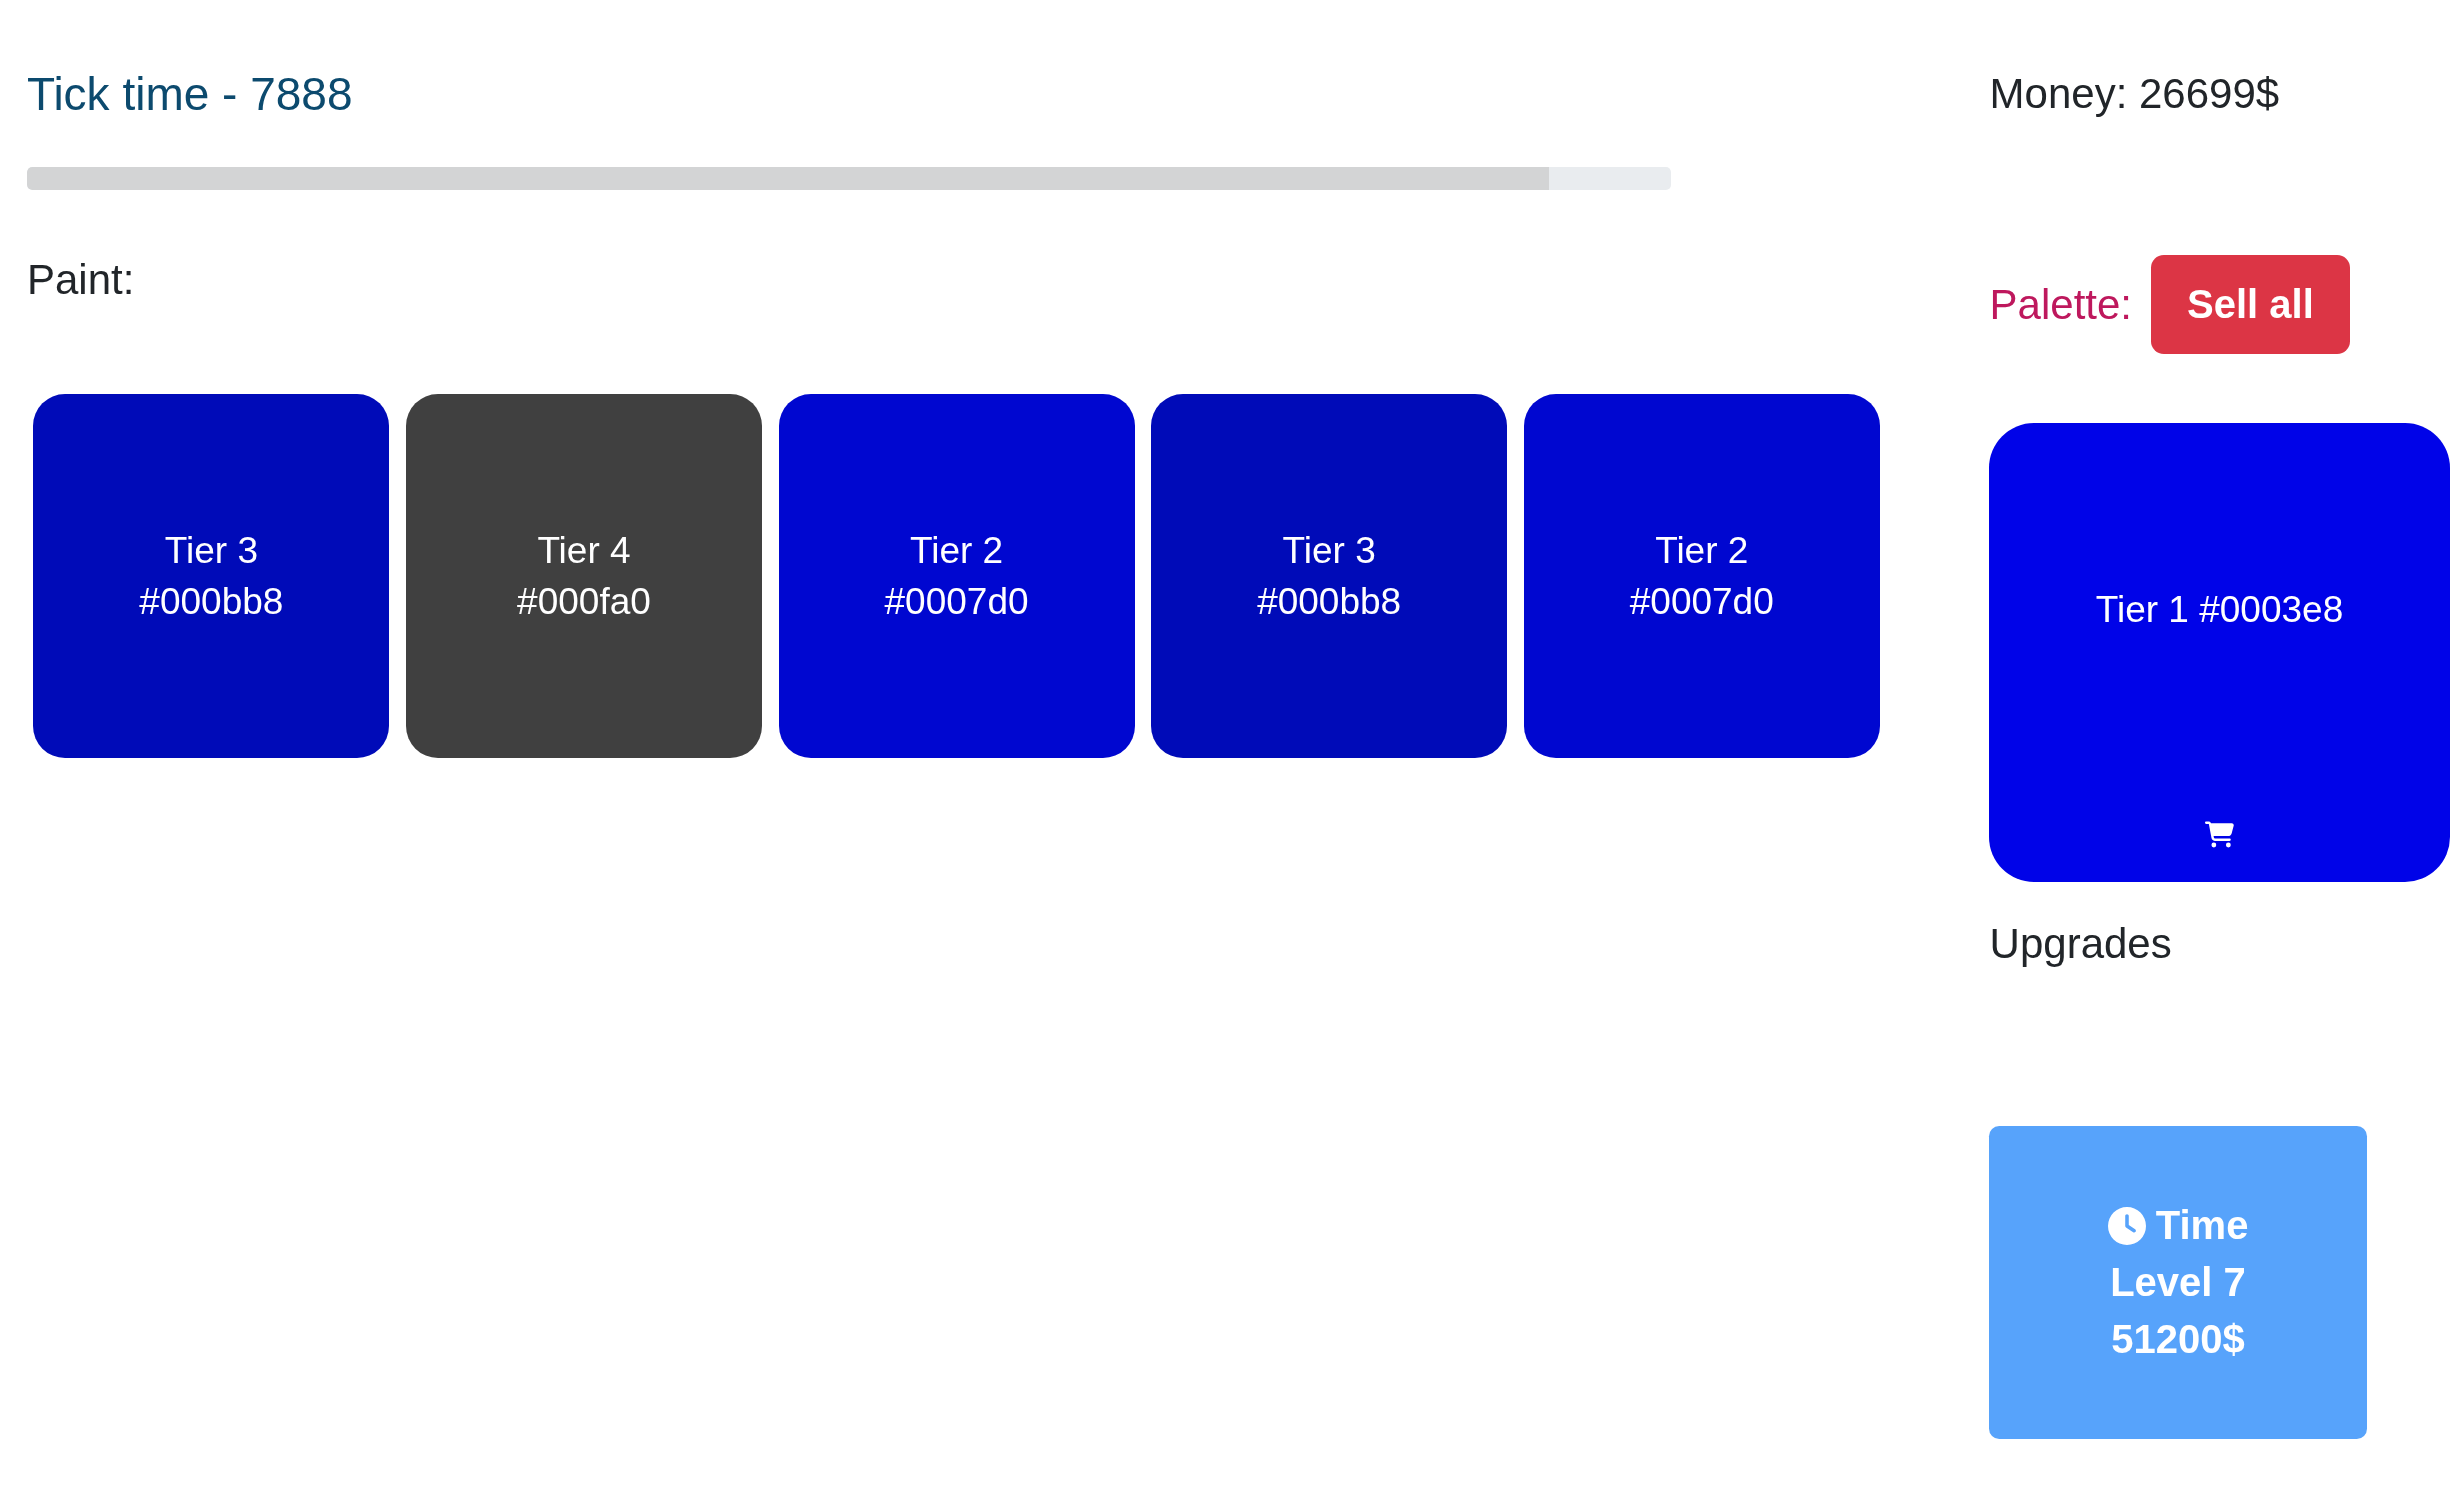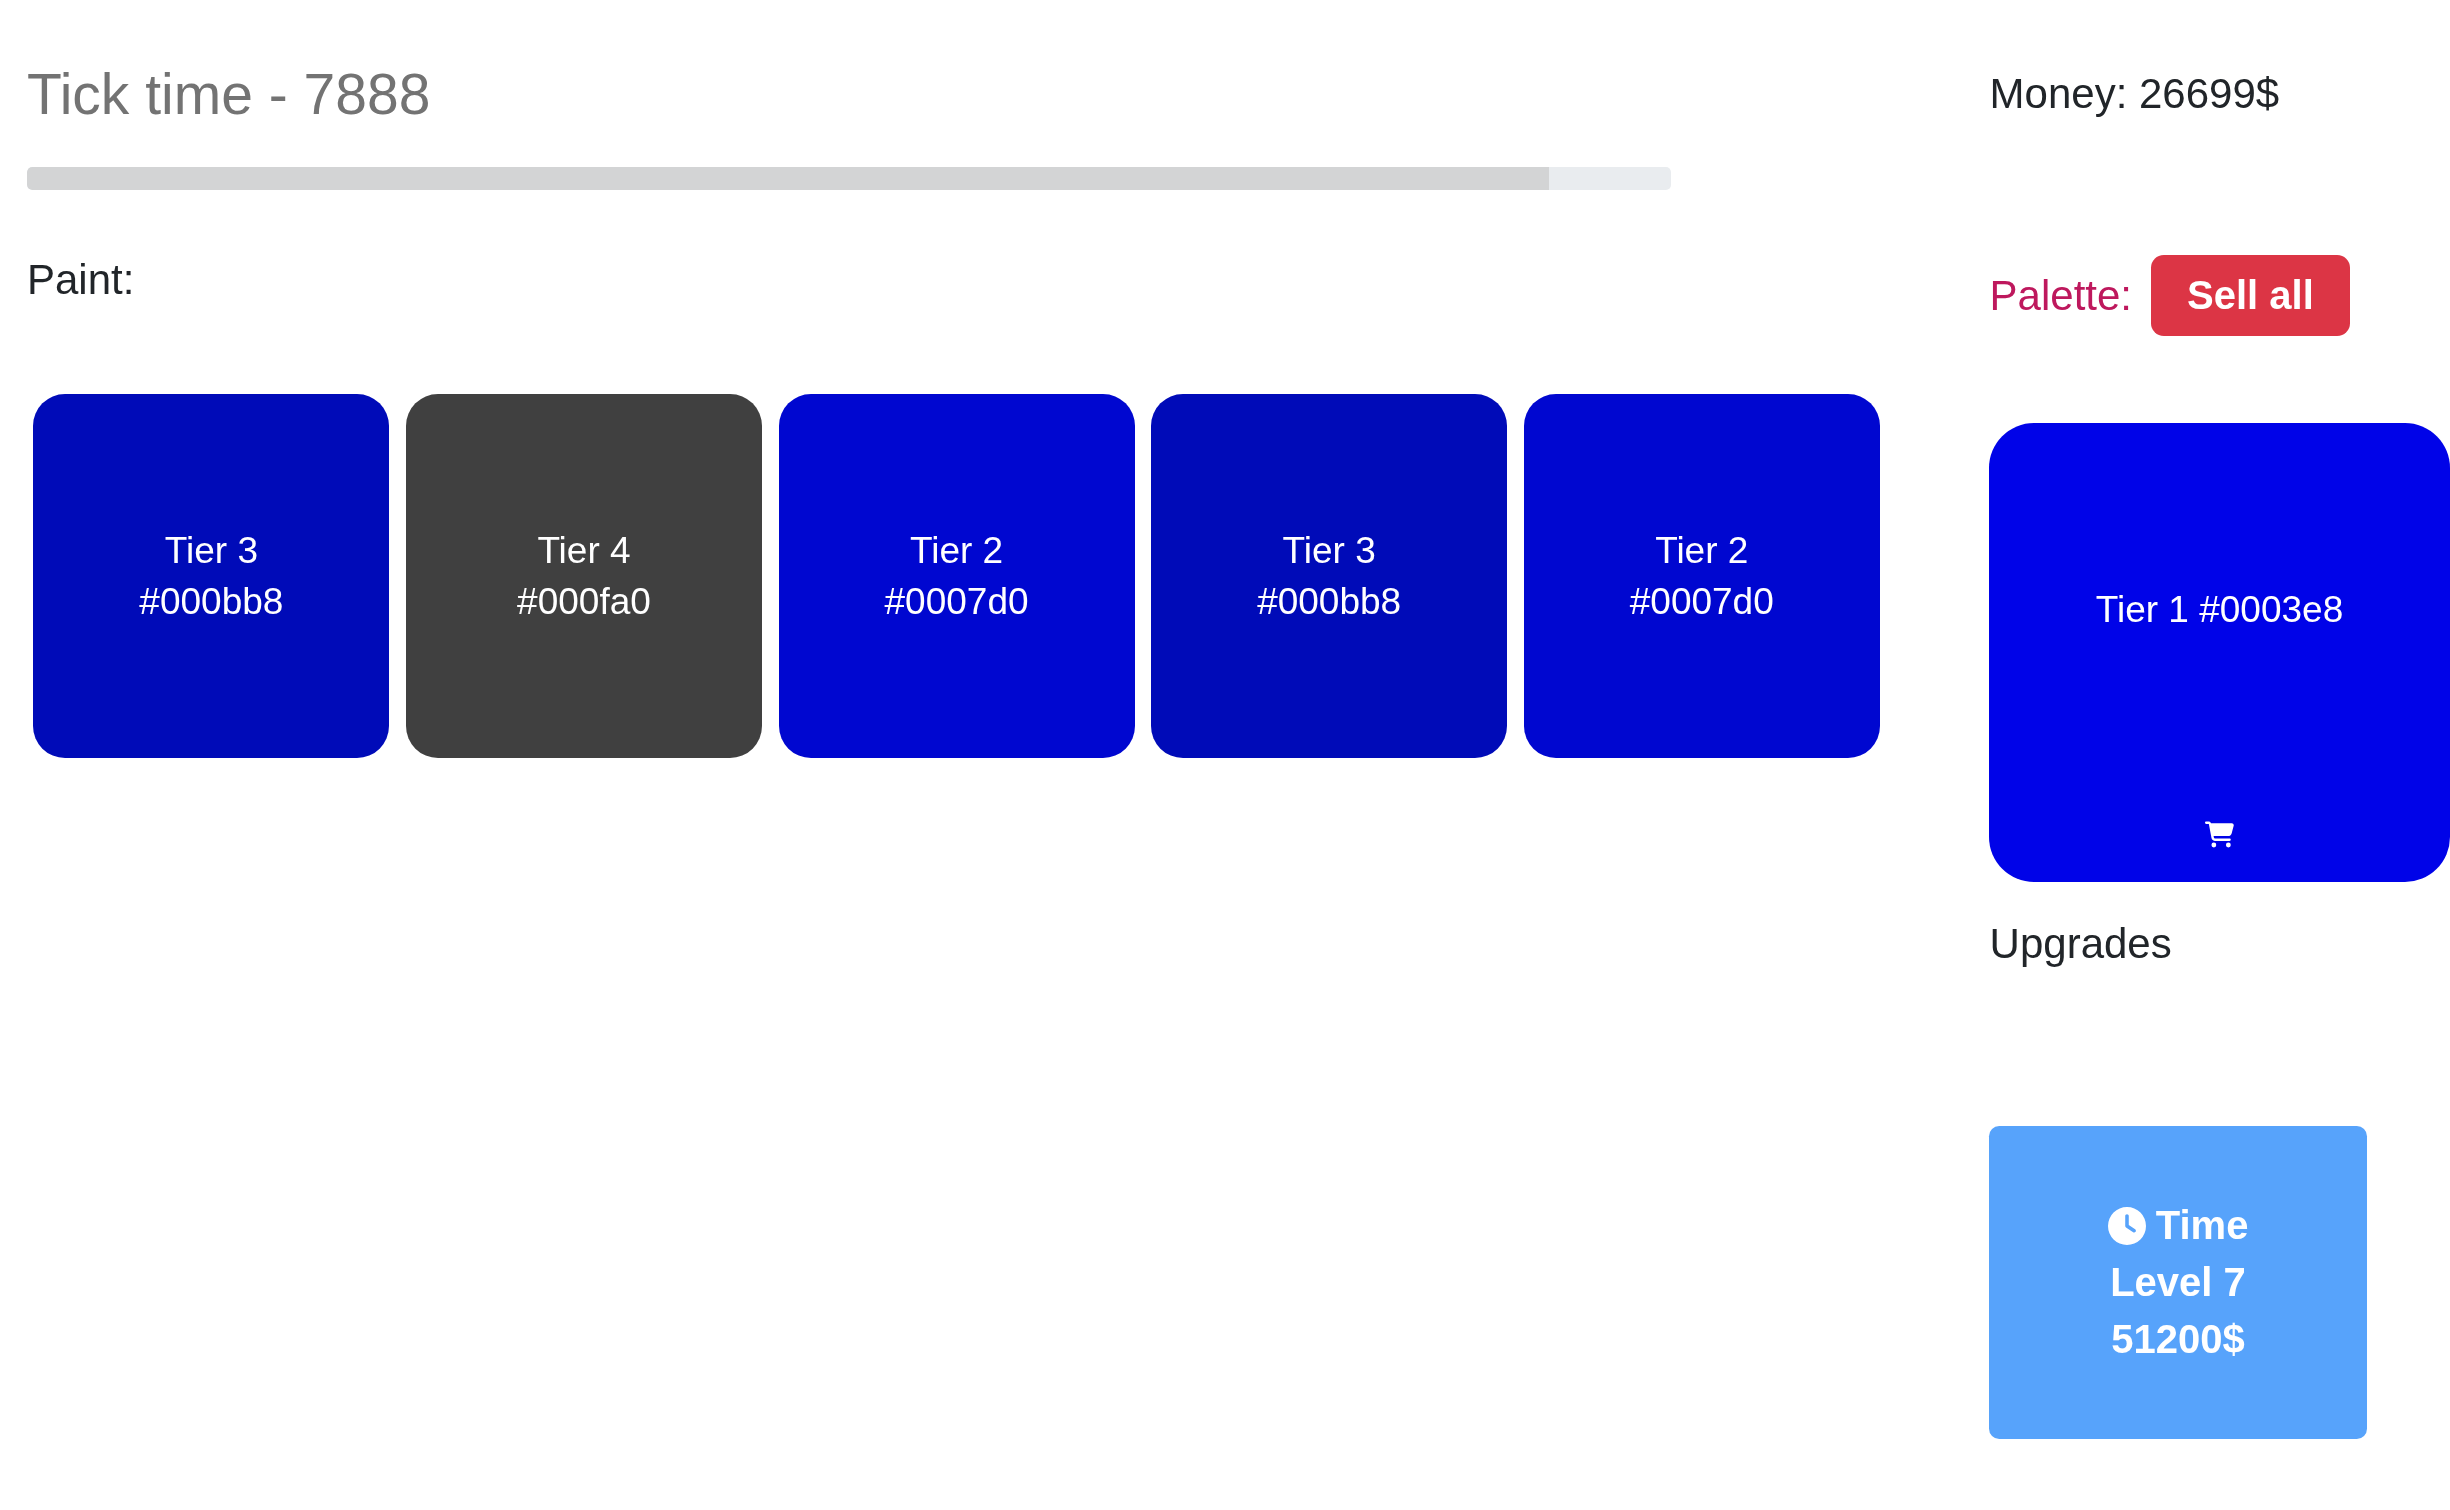--- a/index.html
+++ b/index.html
@@ -22,23 +22,23 @@
     left: 27px;
     top: 0;
     width: 1659px;
     height: 1511px;
   }
 
   #tick-time-label {
     position: absolute;
     left: 0;
     top: 69px;
-    font-size: 57px;
-    line-height: 50px;
-    color: #737373;
+    font-size: 46px;
+    line-height: 50px;
+    color: #0c4a6e;
     white-space: nowrap;
     text-align: right;
   }
 
   #tick-progress-track {
     position: absolute;
     left: 0;
     top: 167px;
     width: 1644px;
     height: 23px;
@@ -120,21 +120,21 @@
     line-height: 50px;
     color: #be185d;
   }
   #sell-all-button {
     margin-left: 19px;
     background: #dc3545;
     color: #ffffff;
     font-size: 40px;
     font-weight: bold;
     line-height: 45px;
-    padding: 18px 36px;
+    padding: 27px 36px;
     border: none;
     border-radius: 12.8px;
     font-family: "Liberation Sans", sans-serif;
     cursor: pointer;
     white-space: nowrap;
   }
 
   #palette-card {
     position: absolute;
     left: 0px;

